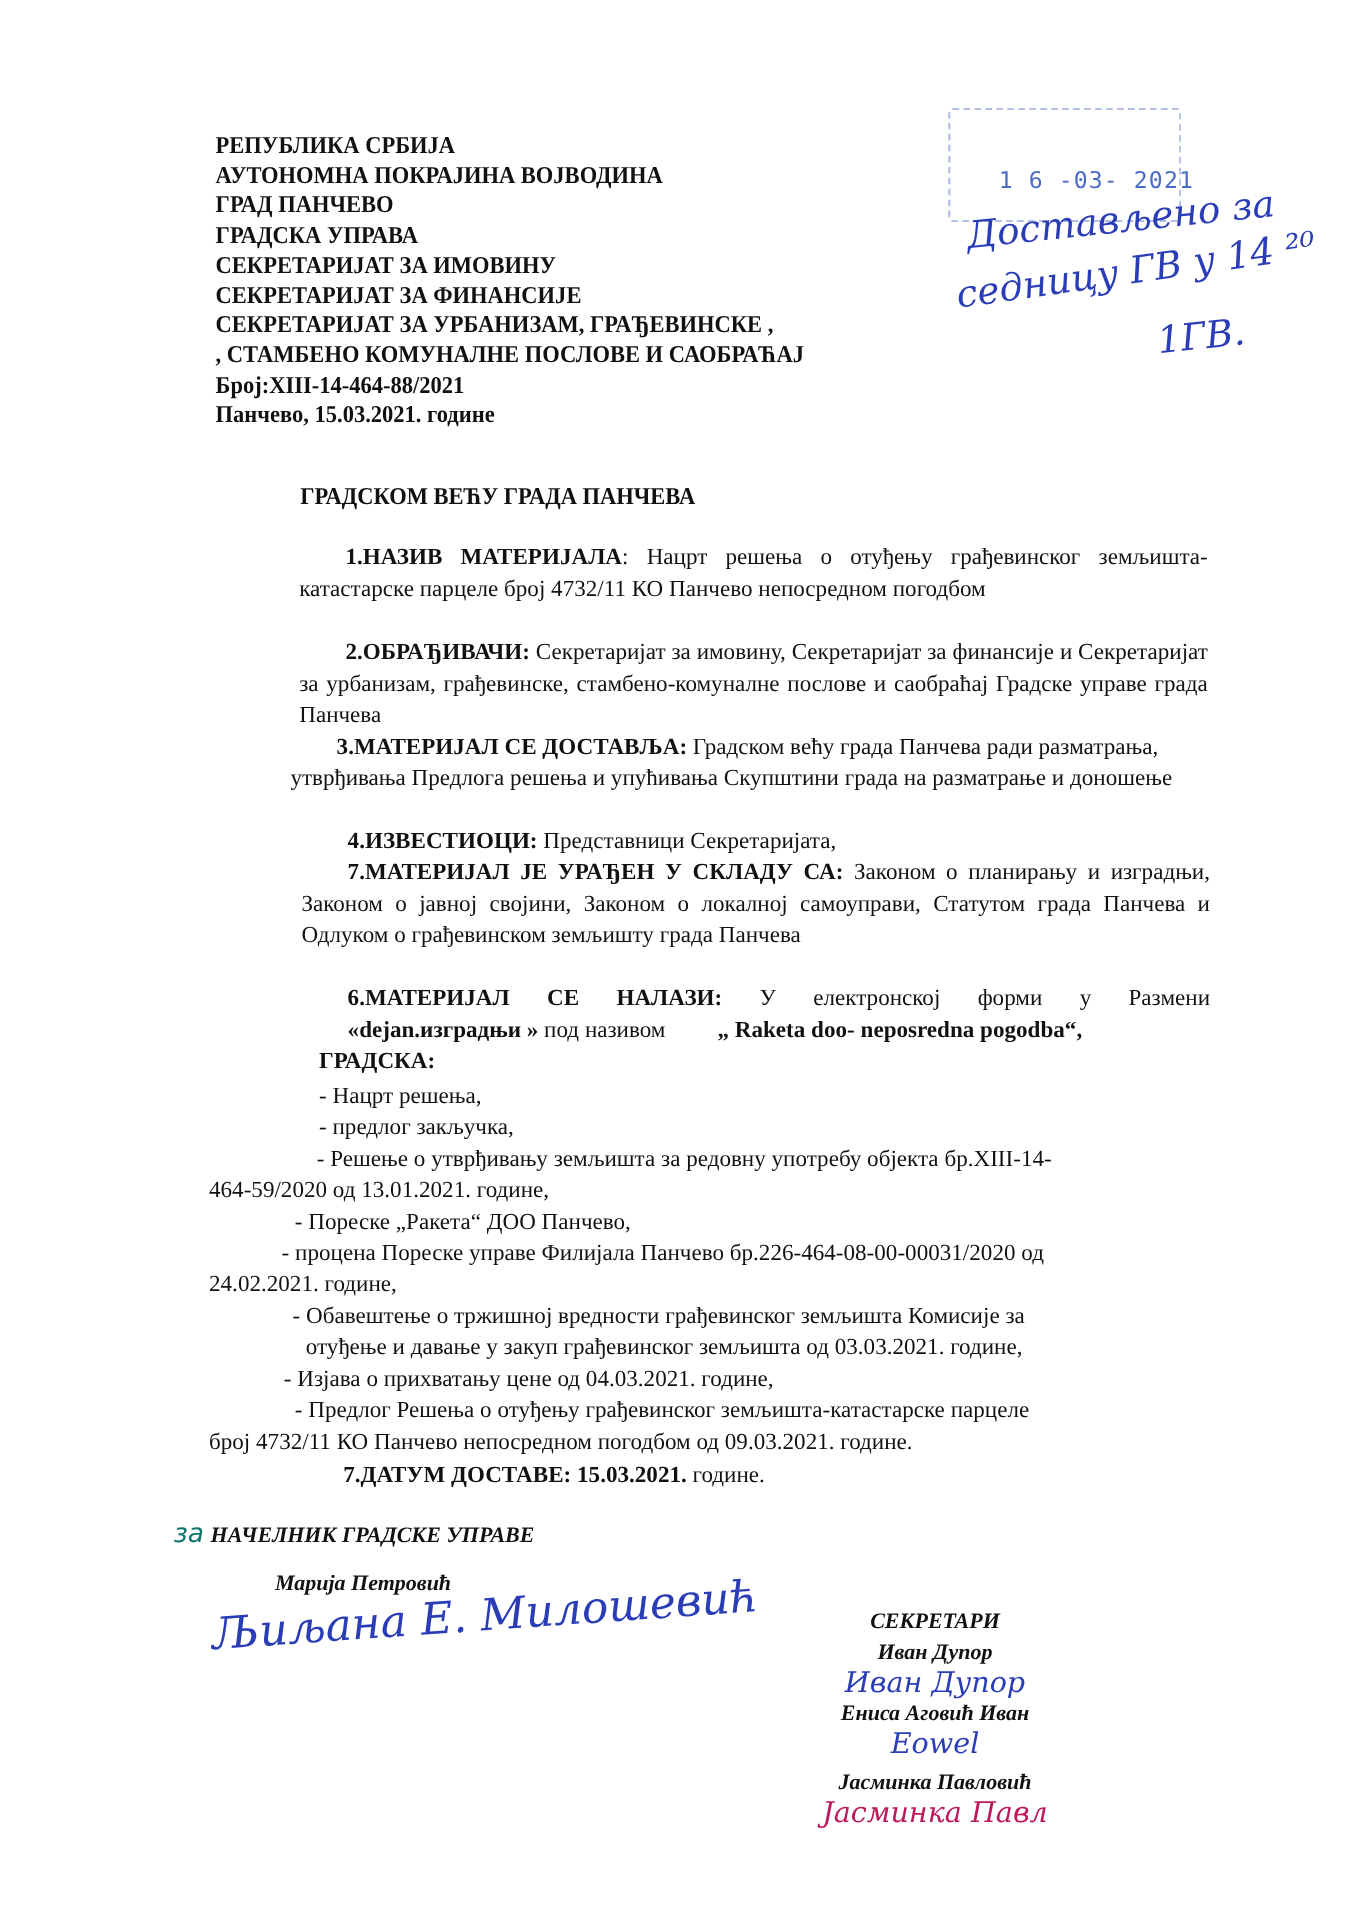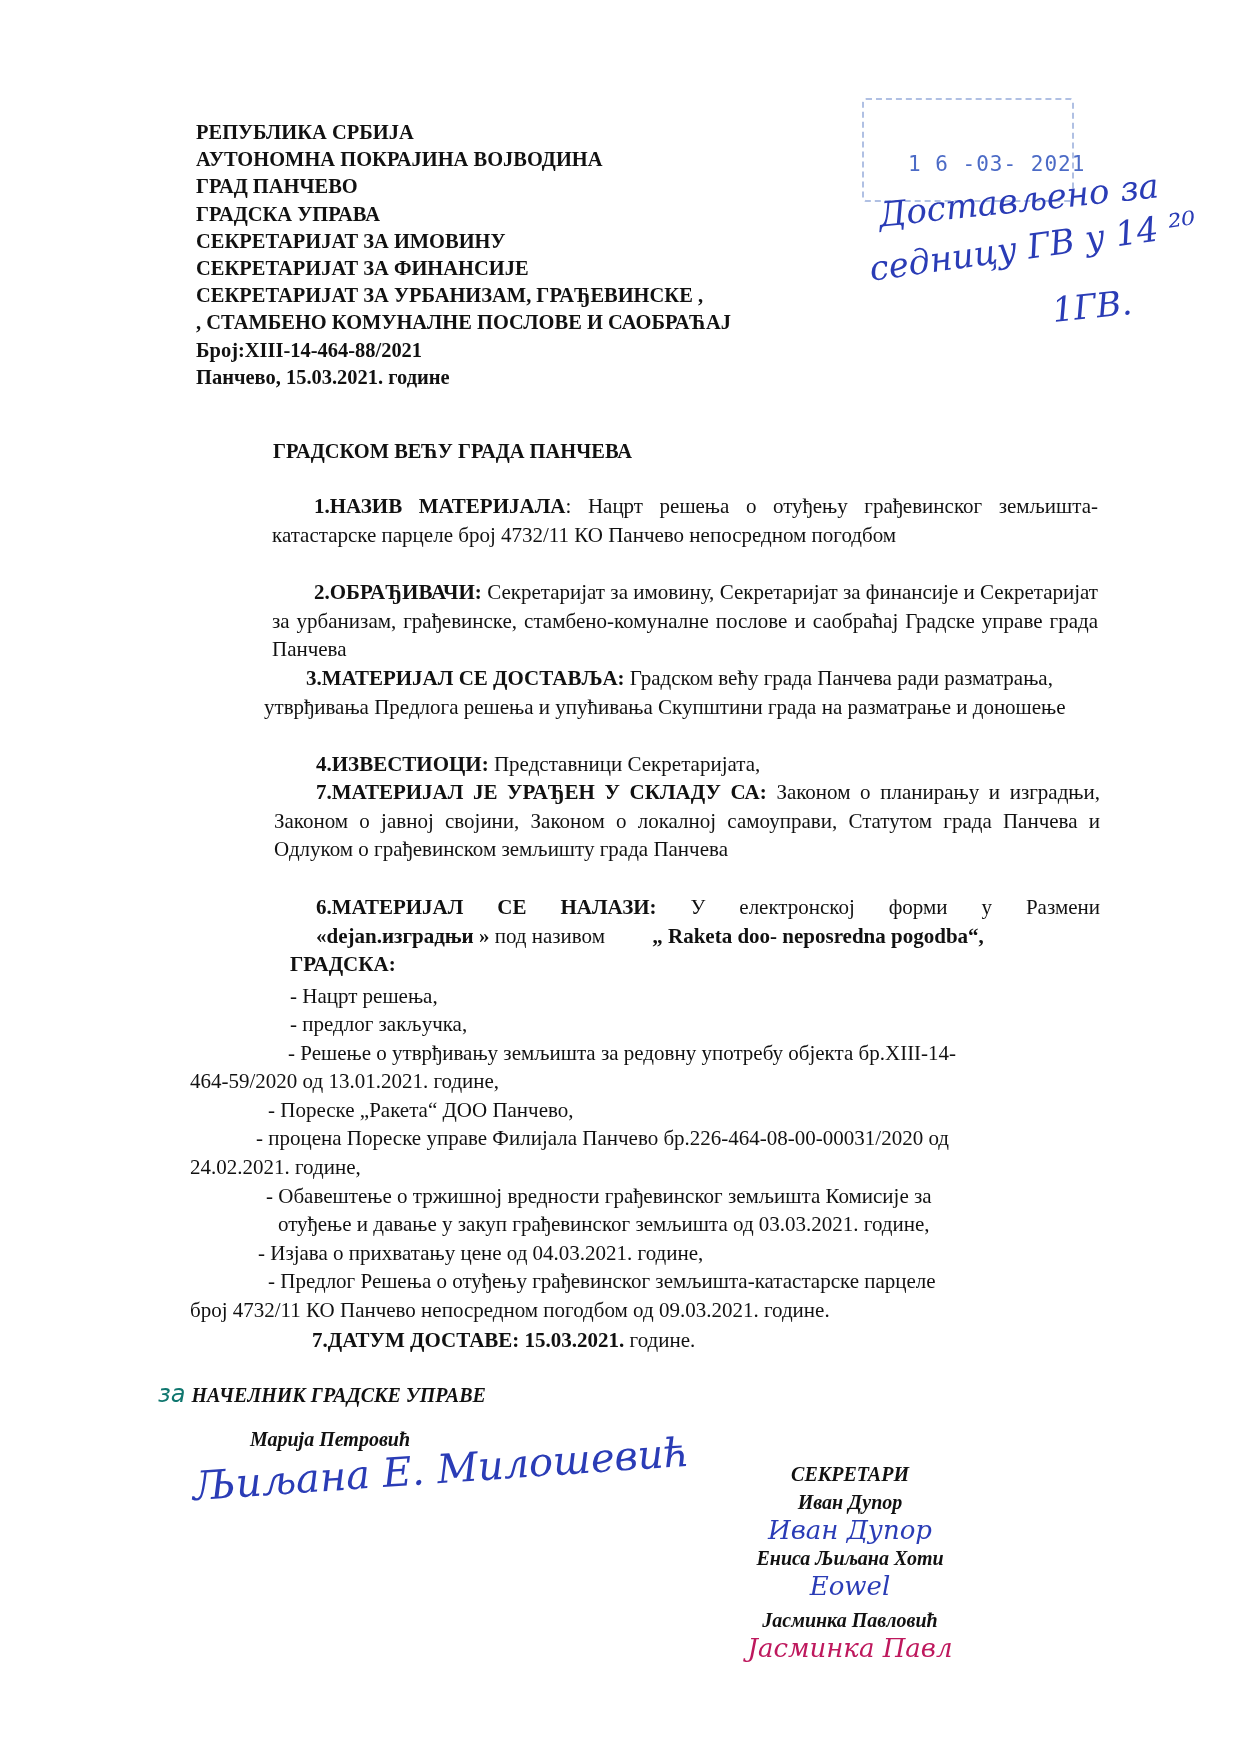--- a/index.html
+++ b/index.html
@@ -106,17 +106,17 @@
 <div class="abs sig-left-title">
   <span class="za">за</span><span>НАЧЕЛНИК ГРАДСКЕ УПРАВЕ</span>
 </div>
 <div class="abs sig-left-name">Марија Петровић</div>
 <div class="abs hand sig-left-hand">Љиљана Е. Милошевић</div>
 
 <div class="abs sig-right">
   <div>СЕКРЕТАРИ</div>
   <div>Иван Дупор</div>
   <div class="sig-hand-small" style="font-style:italic;">Иван Дупор</div>
-  <div>Ениса Љиљана Хоти</div>
+  <div>Ениса Аговић Иван</div>
   <div class="sig-hand-small" style="font-style:italic; margin-bottom:6px;text-align:center;">Eowel</div>
   <div>Јасминка Павловић</div>
   <div class="sig-hand-small" style="font-style:italic; color:#be185d;">Јасминка Павл</div>
 </div>
 
 </body></html>

